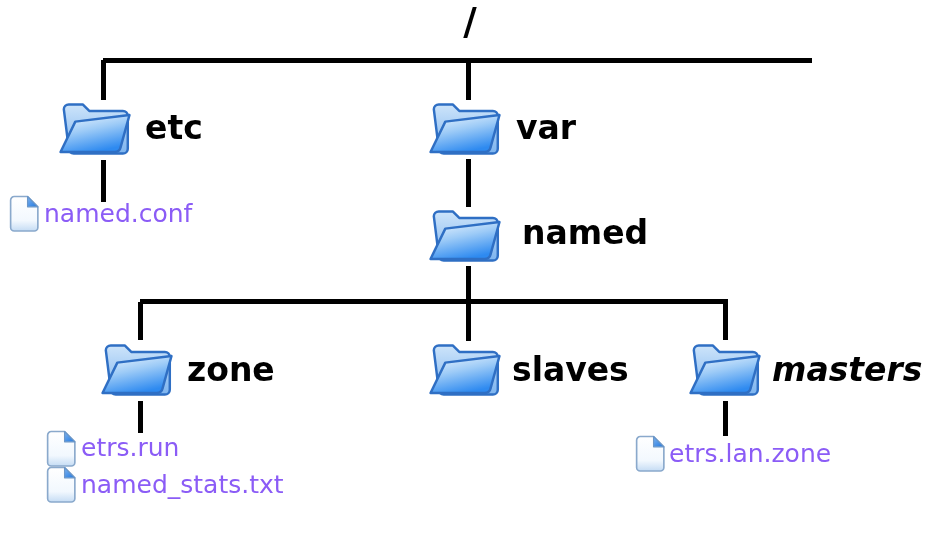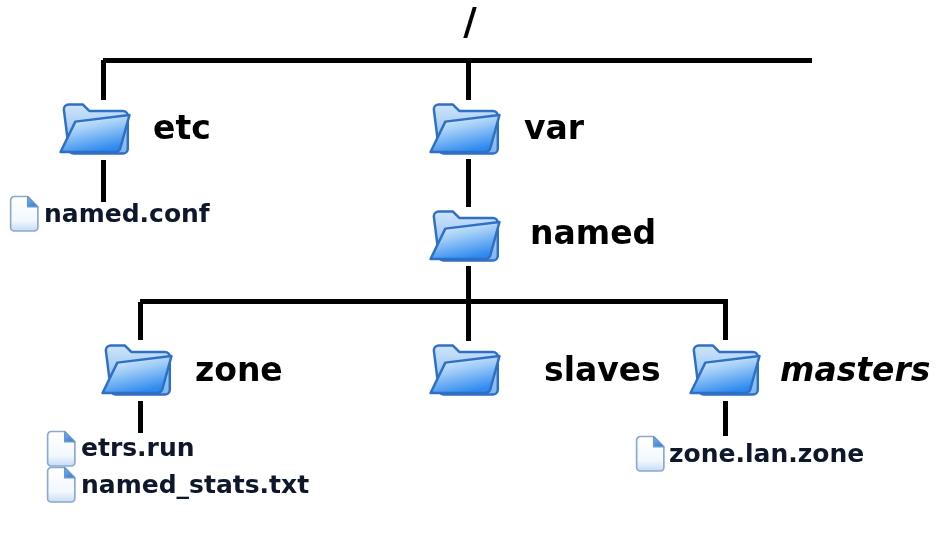--- a/index.html
+++ b/index.html
@@ -16,25 +16,25 @@
   .root-label {
     position: absolute;
     left: 444px; top: 0px; width: 52px;
     text-align: center;
     font-size: 37px; font-weight: bold; color: #000;
   }
   .node { position: absolute; }
   .folder-label {
     position: absolute;
     font-size: 33px; font-weight: bold; color: #000;
-    white-space: nowrap; line-height: 40px; margin-left: 8px;
+    white-space: nowrap; line-height: 40px;
   }
   .file-label {
     position: absolute;
-    font-size: 25px; font-weight: bold; color: #0f172a;
+    font-size: 25px; font-weight: normal; color: #8b5cf6;
     white-space: nowrap; line-height: 30px;
   }
   svg.icon { display: block; position: absolute; }
   .defs-holder { position: absolute; width: 0; height: 0; overflow: hidden; }
 </style>
 </head>
 <body>
 
 <div class="canvas">
 
@@ -108,21 +108,21 @@
     <svg class="icon" style="left:96px; top:337px;" width="82" height="66">
         <use href="#sym-folder"></use>
       </svg>
     <div class="folder-label" style="left:187px; top:350px;">zone</div>
   </div>
 
   <div class="node">
     <svg class="icon" style="left:424px; top:337px;" width="82" height="66">
         <use href="#sym-folder"></use>
       </svg>
-    <div class="folder-label" style="left:536px; top:350px;text-align:center;">slaves</div>
+    <div class="folder-label" style="left:512px; top:350px;text-align:center;">slaves</div>
   </div>
 
   <div class="node">
     <svg class="icon" style="left:684px; top:337px;" width="82" height="66">
         <use href="#sym-folder"></use>
       </svg>
     <div class="folder-label" style="left:772px; top:350px;font-style:italic;">masters</div>
   </div>
 
   <div class="node">
@@ -143,16 +143,16 @@
     <svg class="icon" style="left:45px; top:466px;" width="33" height="37">
         <use href="#sym-file"></use>
       </svg>
     <div class="file-label" style="left:81px; top:470px;">named_stats.txt</div>
   </div>
 
   <div class="node">
     <svg class="icon" style="left:634px; top:435px;" width="33" height="37">
         <use href="#sym-file"></use>
       </svg>
-    <div class="file-label" style="left:669px; top:439px;">zone.lan.zone</div>
+    <div class="file-label" style="left:669px; top:439px;">etrs.lan.zone</div>
   </div>
 
 </div>
 
 </body></html>

